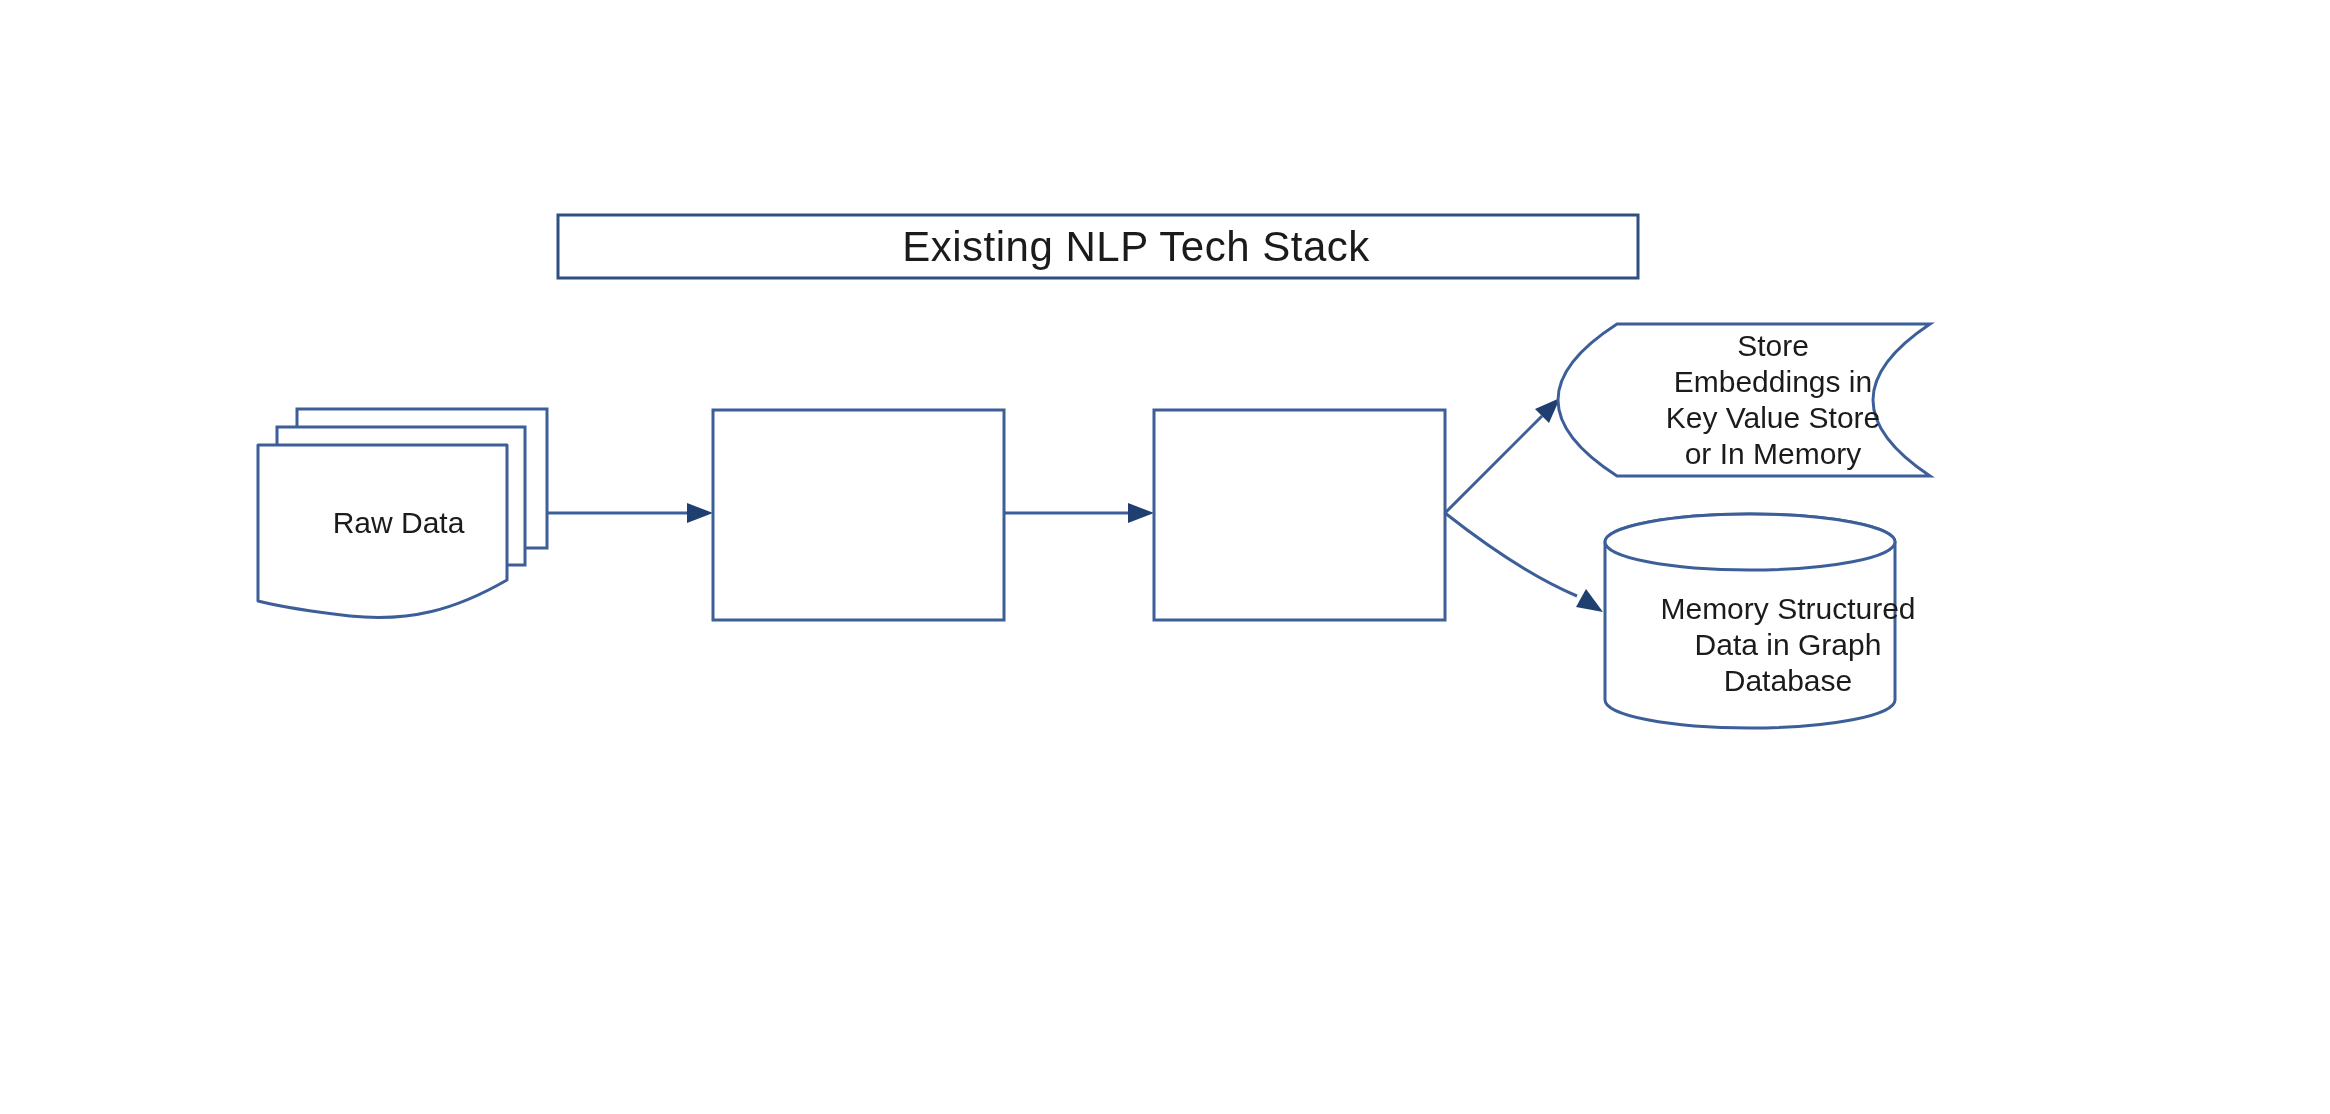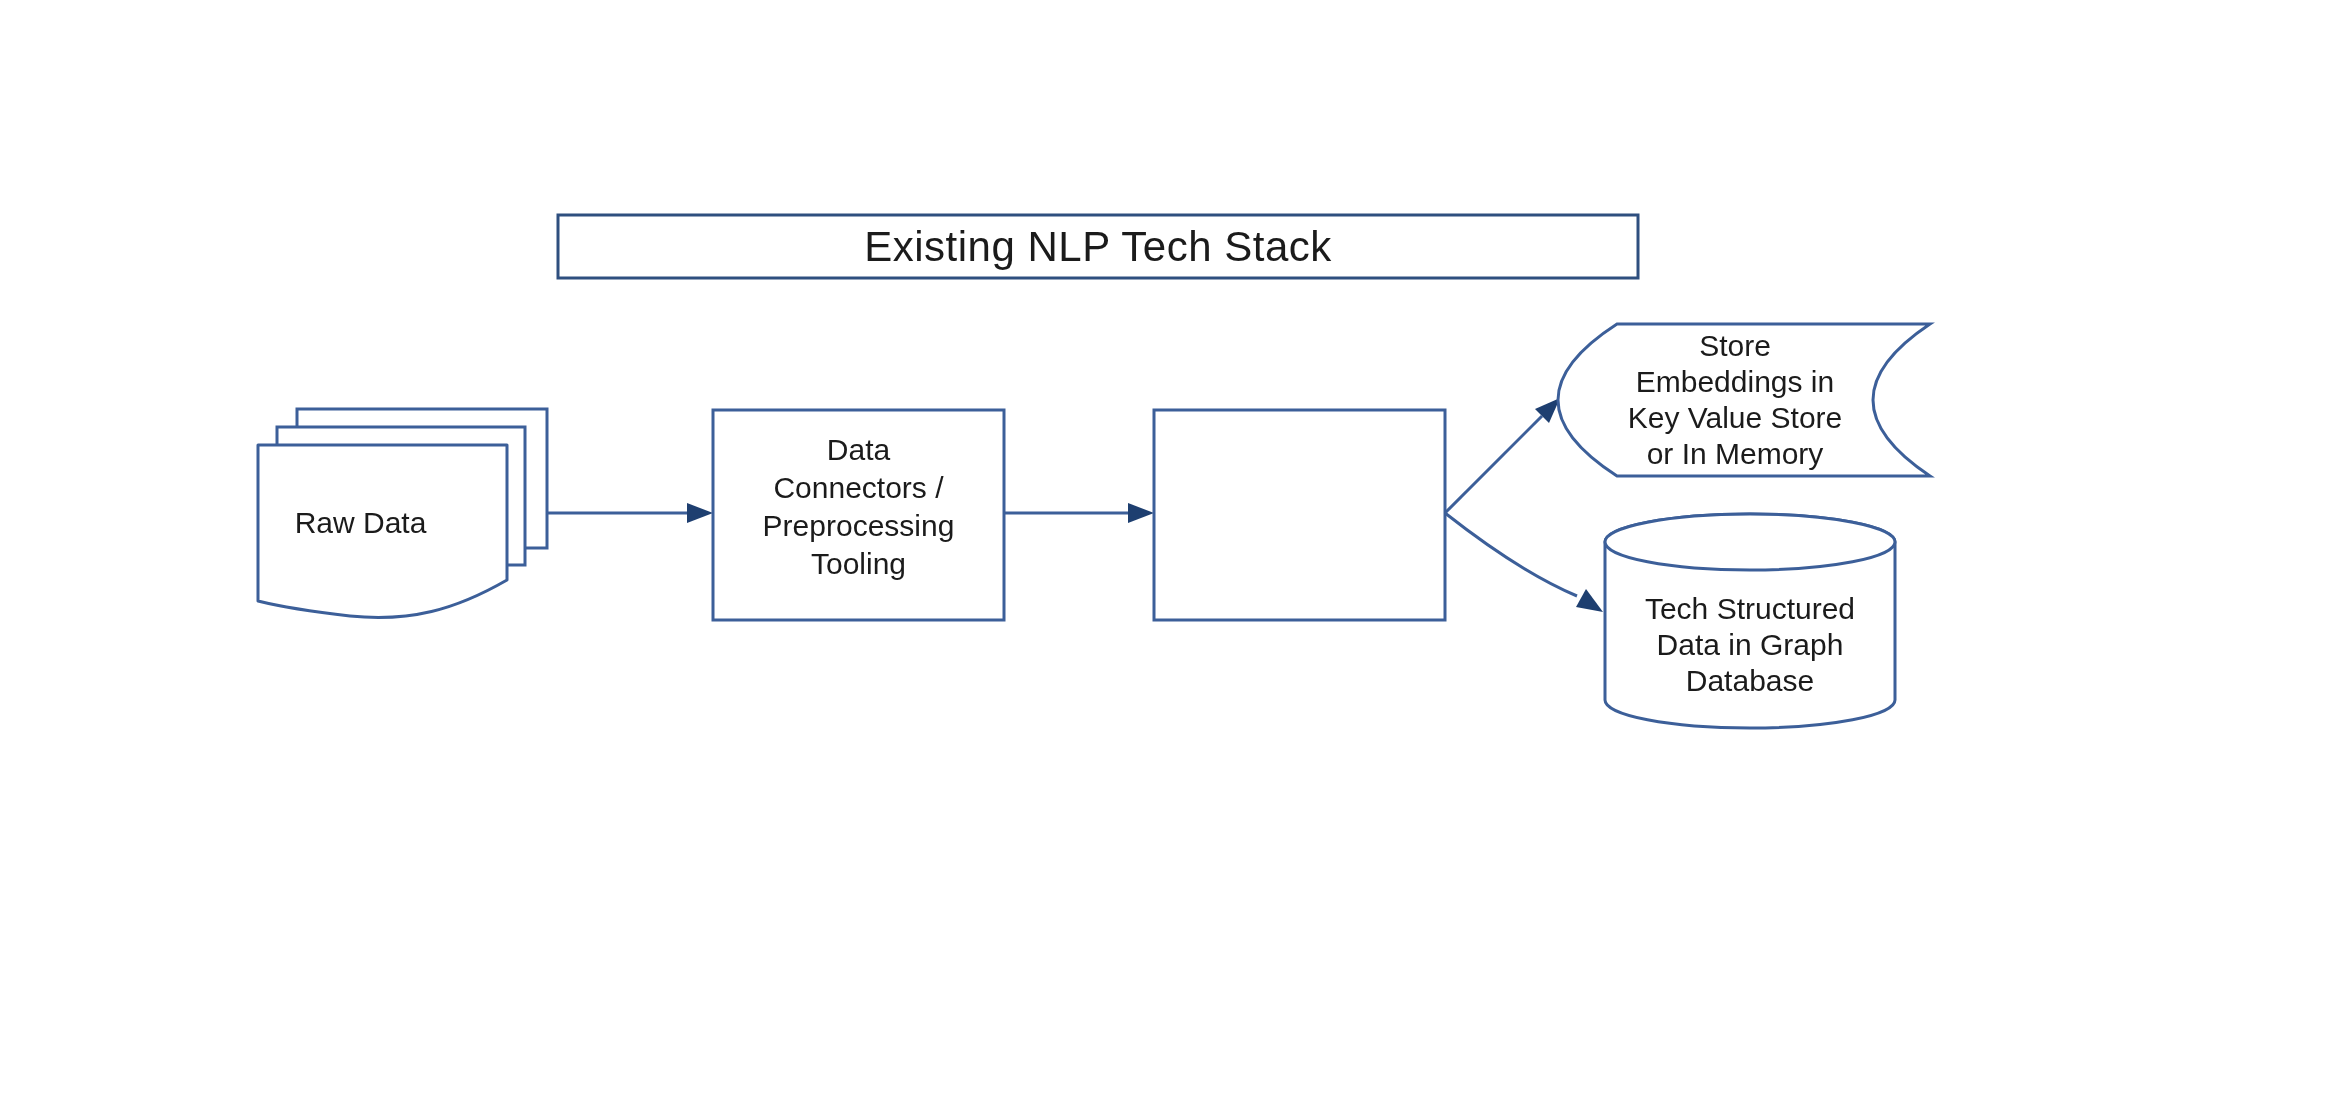--- a/index.html
+++ b/index.html
@@ -22,20 +22,21 @@
   }
   .label {
     position: absolute;
     display: flex;
     align-items: center;
     justify-content: center;
     text-align: center;
     color: #1b1b1b;
     white-space: pre-line;
     pointer-events: none;
+    margin-left: 38px;
   }
   .label.title-label {
     font-size: 42px;
     letter-spacing: 0.5px;
   }
   .label.node-label-lg {
     font-size: 30px;
     line-height: 38px;
   }
   .label.node-label-sm {
@@ -98,28 +99,24 @@
                A 145 28 0 0 0 1605 542
                Z" fill="#ffffff" stroke="#3c5f99" stroke-width="3"></path>
       <ellipse cx="1750" cy="542" rx="145" ry="28" fill="#ffffff" stroke="#3c5f99" stroke-width="3"></ellipse>
     </g>
   </svg>
 
   <div class="label title-label" style="left:558px; top:215px; width:1080px; height:63px;">Existing NLP Tech Stack</div>
 
   <div class="label node-label-lg" style="left:258px; top:445px; width:205px; height:156px;">Raw Data</div>
 
-  <div class="label node-label-lg" style="left:713px; top:410px; width:291px; height:210px; padding-bottom:16px; box-sizing:border-box;">Data
-Connectors /
-Preprocessing
-Tooling</div>
 
 
   <div class="label node-label-sm" style="left:1585px; top:330px; width:300px; height:140px;">Store
 Embeddings in
 Key Value Store
 or In Memory</div>
 
-  <div class="label node-label-sm" style="left:1605px; top:585px; width:290px; height:120px;">Tech Structured
+  <div class="label node-label-sm" style="left:1605px; top:585px; width:290px; height:120px;">Memory Structured
 Data in Graph
 Database</div>
 
 </div>
 
 </body></html>

